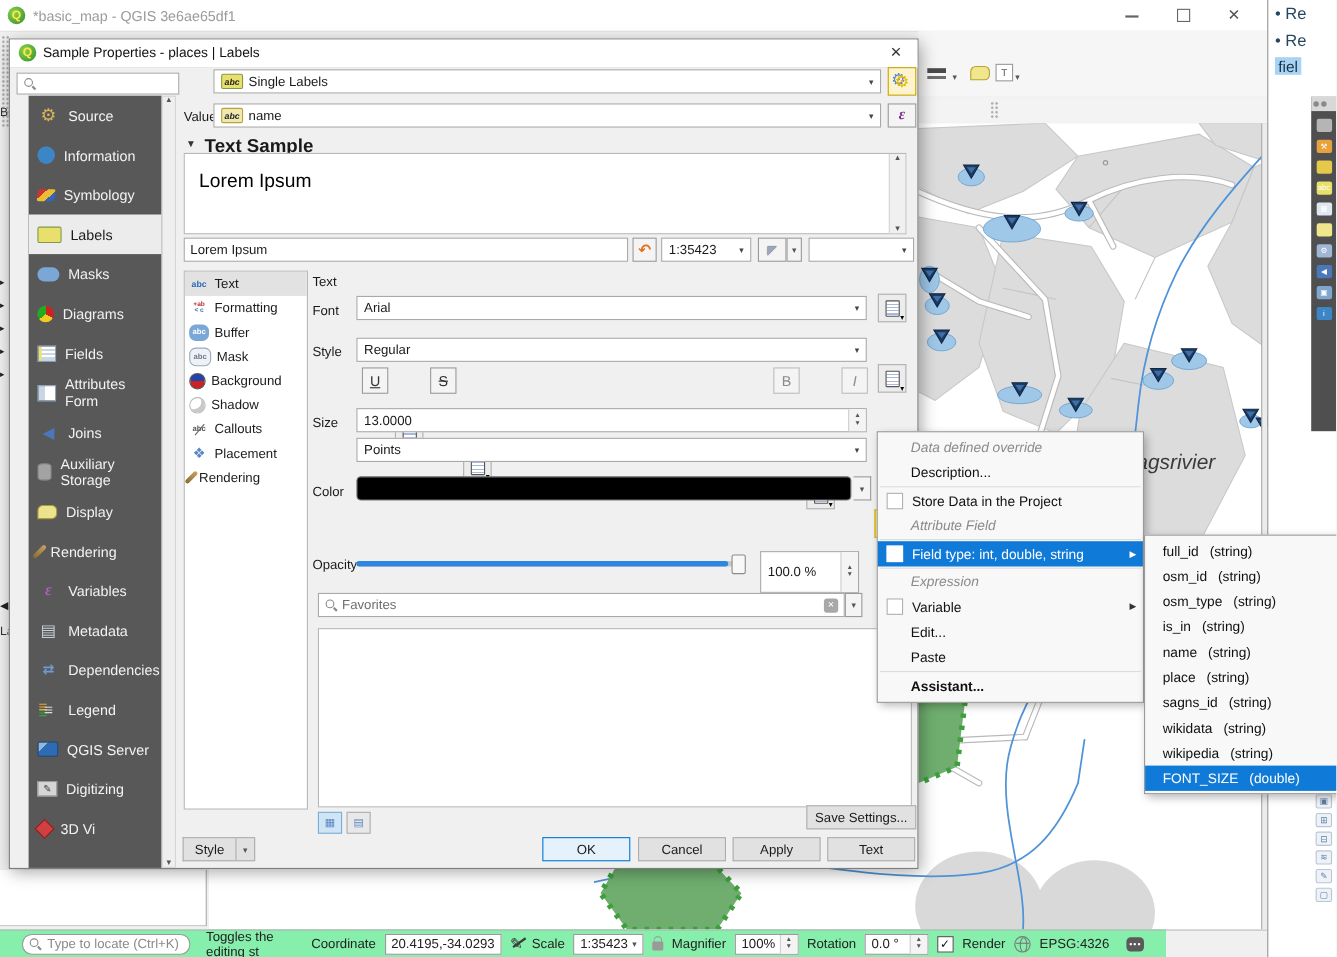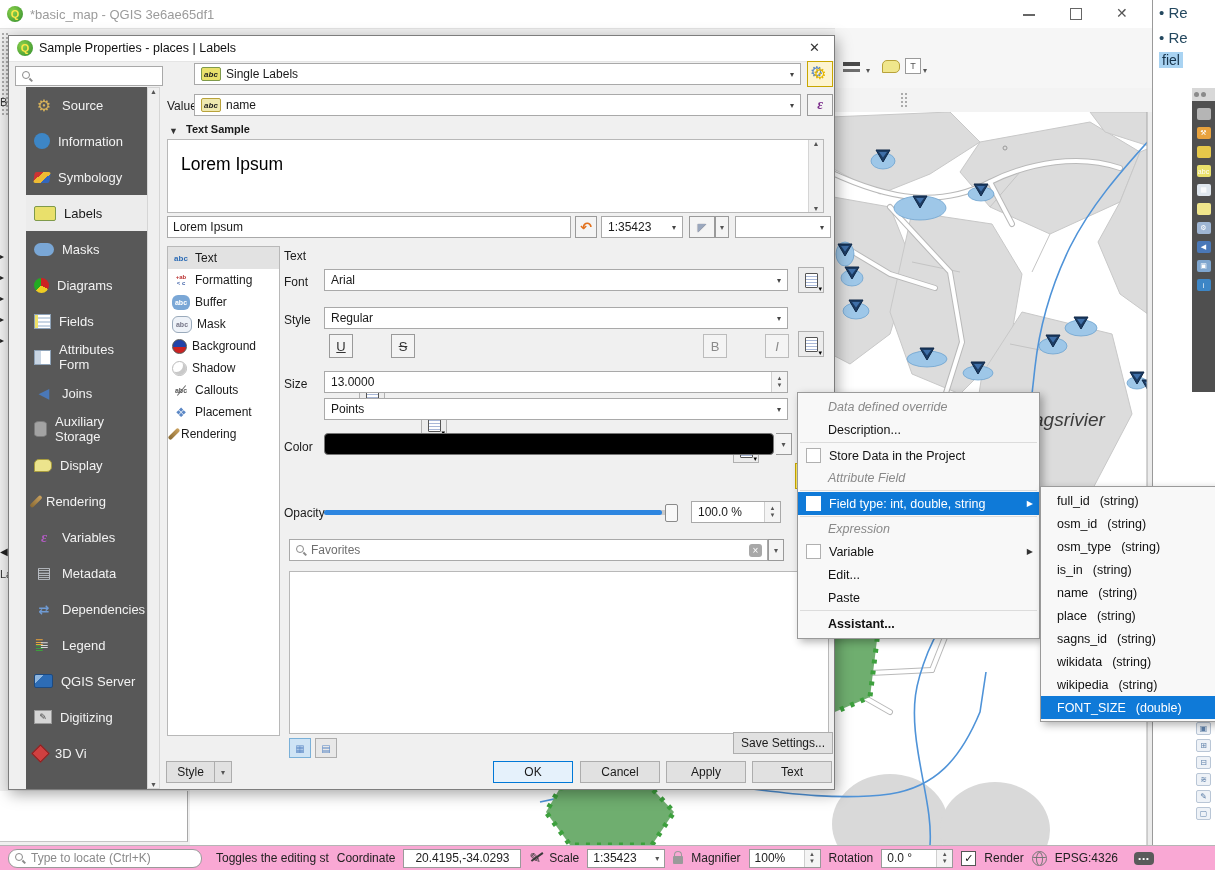--- a/index.html
+++ b/index.html
@@ -123,21 +123,21 @@
   .menu-row.bold .mlabel{font-weight:bold}
   .menu-sep{height:1px;background:#dcdcdc;margin:1px 2px}
   .mcheck{width:13px;height:13px;background:#fff;border:1px solid #b0b0b0;margin-right:8px;flex:0 0 auto}
   .menu-row.hl{background:#0f7ad8;color:#fff}
   .menu-row.hl .mcheck{border-color:#fff}
   .marrow{margin-left:auto;font-size:8px;color:#333}
   .menu-row.hl .marrow{color:#fff}
   .sub-row{height:23px;display:flex;align-items:center;padding:0 8px 0 16px;font-size:12.5px;color:#111;gap:10px;white-space:nowrap}
   .sub-row.hl{background:#0f7ad8;color:#fff}
   
-  #statusbar{left:0;top:845px;width:1215px;height:25px;background:#f9a8d4;border-top:1px solid #b5b5b5;box-sizing:border-box;display:flex;align-items:center;gap:8px;padding:0 8px;font-size:12px;color:#222}
+  #statusbar{left:0;top:845px;width:1060px;height:25px;background:#86efac;border-top:1px solid #b5b5b5;box-sizing:border-box;display:flex;align-items:center;gap:8px;padding:0 20px;font-size:12px;color:#222}
   .sb-box{height:19px;background:#fff;border:1px solid #9a9a9a;box-sizing:border-box;display:flex;align-items:center;padding:0 5px;white-space:nowrap}
   .lock{width:10px;height:8px;background:#9a9a9a;border-radius:1px;position:relative;margin-top:4px;flex:0 0 auto}
   .lock::before{content:"";position:absolute;left:1px;top:-5px;width:6px;height:5px;border:1.5px solid #9a9a9a;border-bottom:none;border-radius:4px 4px 0 0}
   .globe{width:13px;height:13px;border:1.5px solid #777;border-radius:50%;position:relative;overflow:hidden;flex:0 0 auto}
   .globe::before{content:"";position:absolute;left:0;top:5.5px;width:13px;height:1px;background:#777}
   .globe::after{content:"";position:absolute;left:3.5px;top:0;width:5px;height:12px;border:1px solid #777;border-radius:50%}
   .sbubble{width:20px;height:13px;background:#5a5a5a;border-radius:4px;position:relative;color:#fff;font-size:8px;display:flex;align-items:center;justify-content:center;letter-spacing:1px}
   .sbubble::after{content:"";position:absolute;left:3px;bottom:-4px;border:4px solid transparent;border-top-color:#5a5a5a;border-left-width:2px}
   .penic{position:relative;color:#3a3a3a;font-size:14px}
   .penic::after{content:"";position:absolute;left:1px;top:6px;width:14px;height:1.5px;background:#3a3a3a;transform:rotate(-35deg)}
@@ -425,21 +425,21 @@
     <div class="abs combo" style="left:185px;top:58px;width:607px;height:22px">
       <span class="ic ic-labels" style="width:18px;height:12px;background:#efe9b0;border-color:#b9a23a">abc</span>
       <span>name</span>
       <span class="carrow">▾</span>
     </div>
     <div class="abs togglebtn" style="left:798px;top:58px;width:26px;height:22px">
       <span class="epsglyph">ε</span>
     </div>
 
     <span class="abs" style="left:160px;top:90px;font-size:9px;color:#333">▼</span>
-    <span class="abs" style="left:177px;top:87px;font-weight:bold;font-size:11px">Text Sample</span>
+    <span class="abs" style="left:177px;top:87px;font-weight:bold;font-size:17px">Text Sample</span>
     <div class="abs" style="left:158px;top:103px;width:657px;height:74px;background:#fff;border:1px solid #b8b8b8;box-sizing:border-box">
       <span style="position:absolute;left:13px;top:14px;font-size:17.5px;color:#000">Lorem Ipsum</span>
       <div style="position:absolute;right:0;top:0;width:14px;height:72px;background:#f0f0f0;border-left:1px solid #d5d5d5;display:flex;flex-direction:column;justify-content:space-between;align-items:center;font-size:7px;color:#555">
           <span>▲</span>
           <span>▼</span>
         </div>
     </div>
     <div class="abs inputbox" style="left:158px;top:180px;width:404px;height:22px">
       <span>Lorem Ipsum</span>
     </div>
@@ -561,21 +561,21 @@
     <div class="abs togglebtn" style="left:767px;top:397px;width:16px;height:22px;border-left:none">
         <span class="darr">▾</span>
       </div>
 
     <span class="abs" style="left:275px;top:470px">Opacity</span>
     <div class="abs" id="op-slider">
       <div id="op-groove"></div>
       <div id="op-fill"></div>
       <div id="op-handle"></div>
     </div>
-    <div class="abs spin" style="left:682px;top:465px;width:90px;height:22px">
+    <div class="abs spin" style="left:682px;top:465px;width:90px;height:38px">
       <span>100.0 %</span>
       <span class="updown">▲<br>▼</span>
     </div>
 
     <div class="abs inputbox" style="left:280px;top:503px;width:479px;height:22px">
       <span class="mag"></span>
       <span style="color:#6e6e6e">Favorites</span>
       <span class="clear-ic" style="margin-left:auto">×</span>
     </div>
     <div class="abs togglebtn" style="left:759px;top:503px;width:16px;height:22px">

